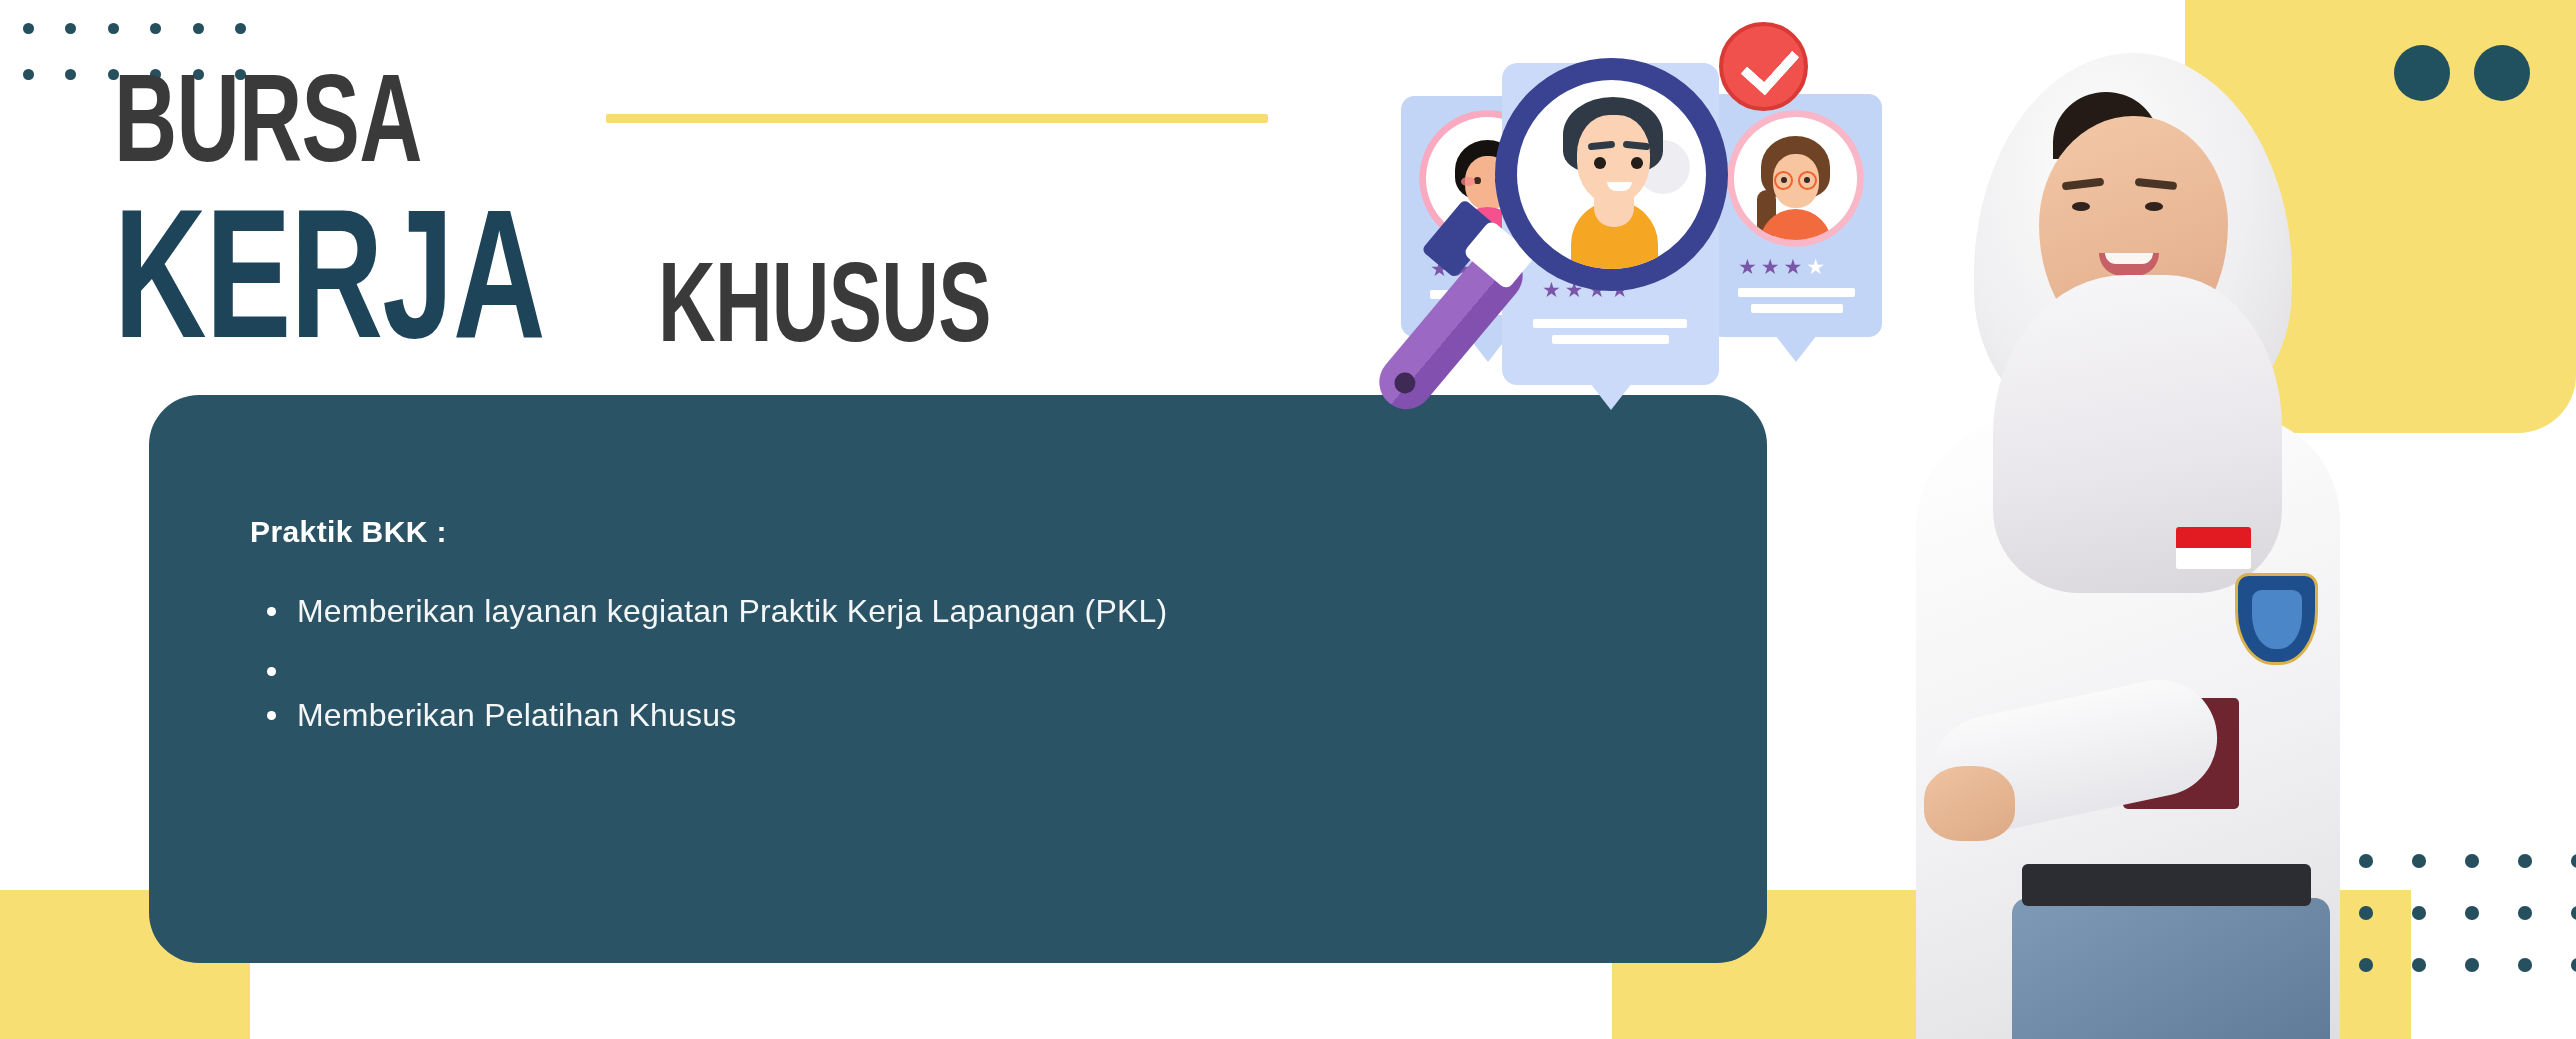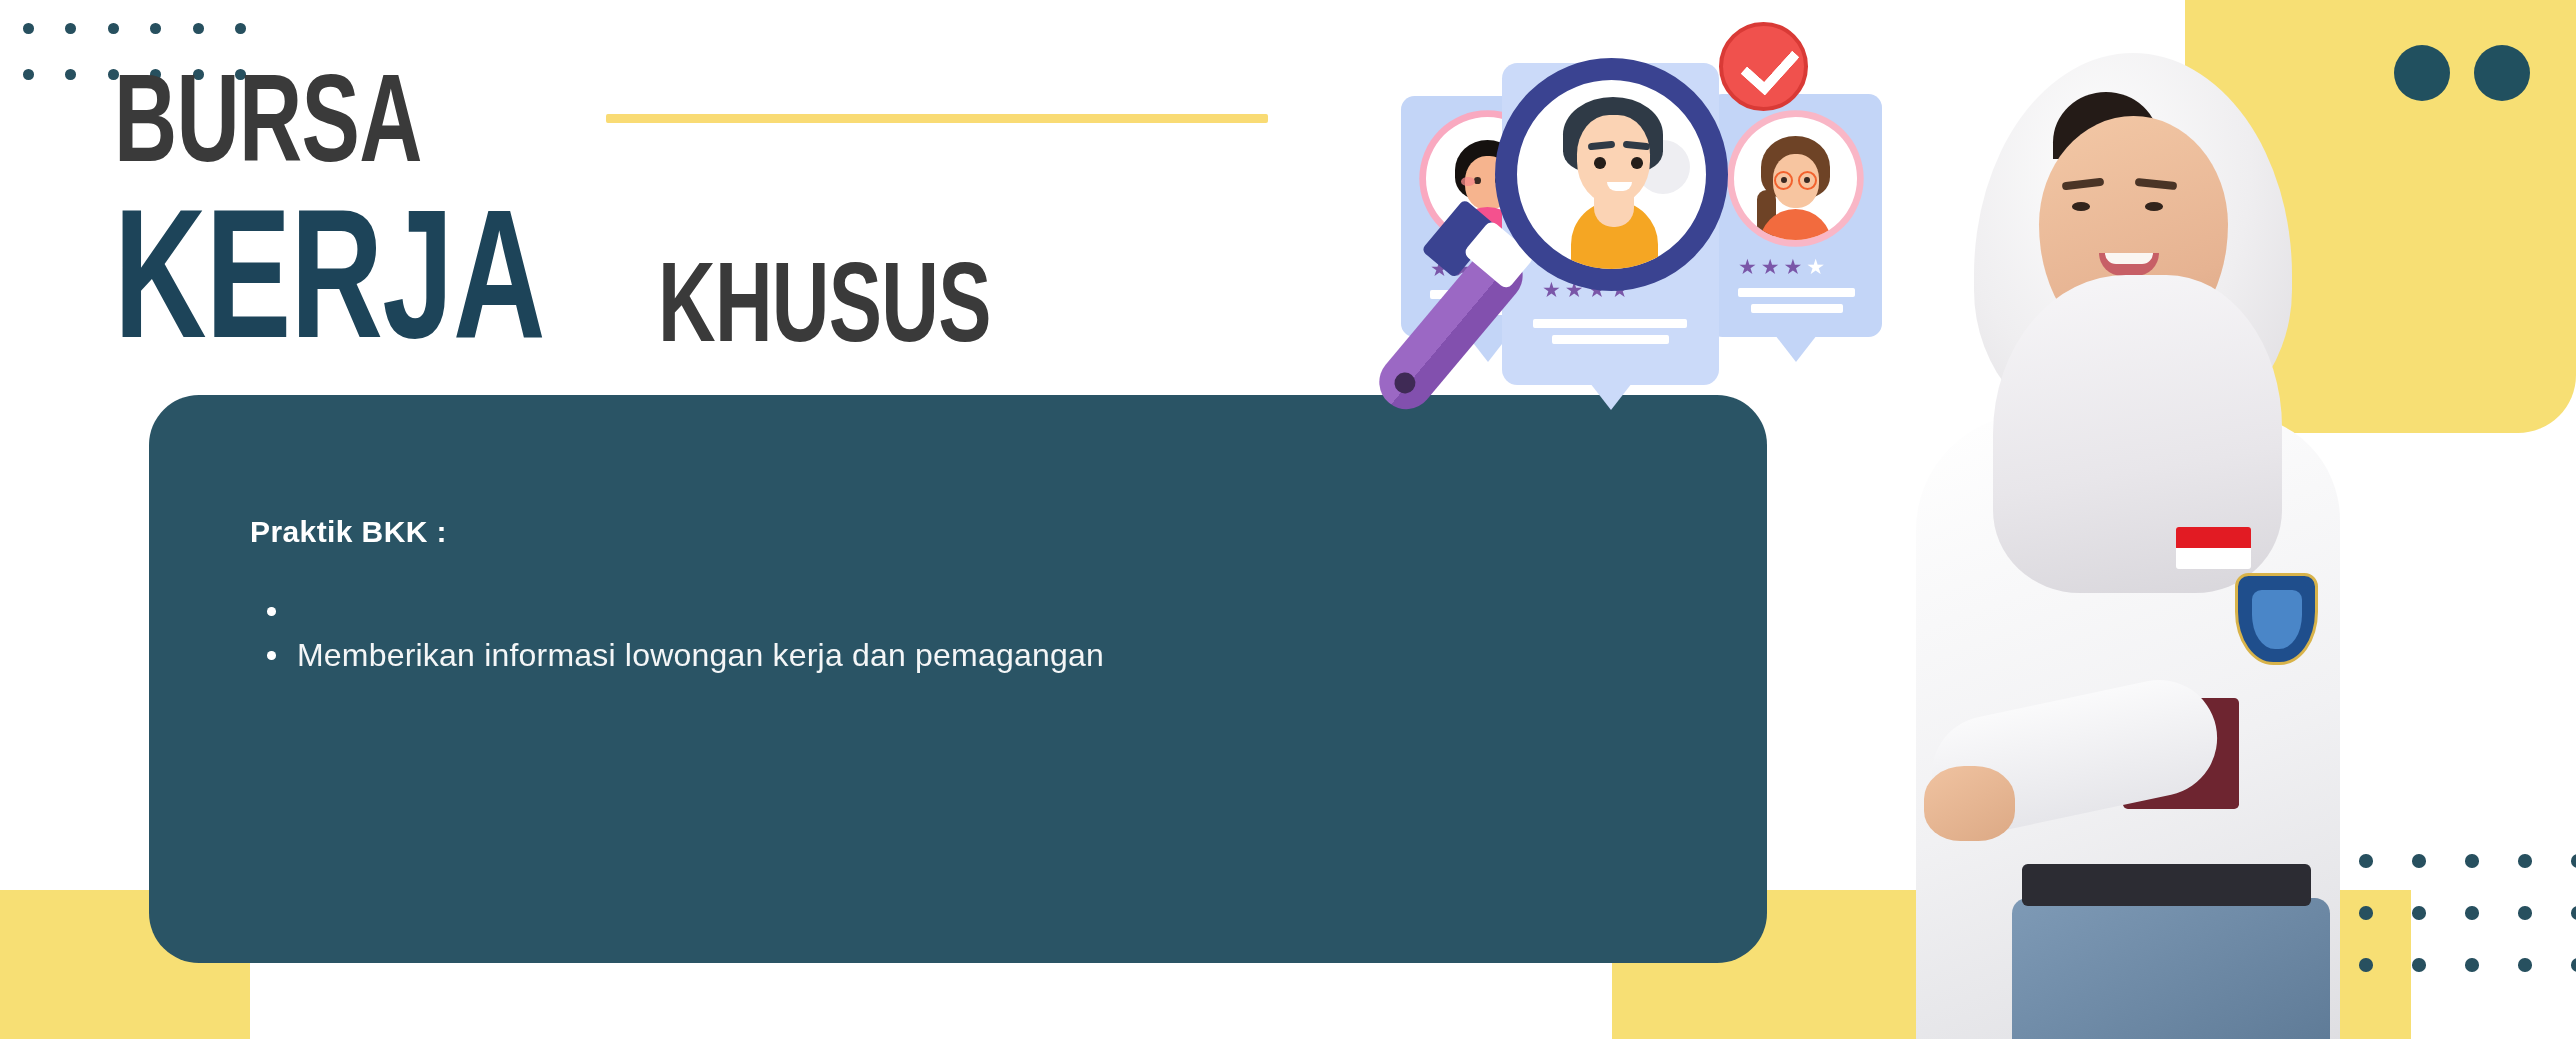--- a/index.html
+++ b/index.html
@@ -301,23 +301,27 @@
     <div class="ph arm"></div>
     <div class="ph hand"></div>
   </div>
 
   <div class="card">
     <div class="card-inner">
       <div class="card-title">Praktik BKK :</div>
       <ul class="bullets">
         <li>
           <span class="bullet-dot"></span>
+          <span class="bullet-text">Memberikan layanan kegiatan Praktik Kerja Lapangan (PKL)</span>
         </li>
         <li>
           <span class="bullet-dot"></span>
-          <span class="bullet-text">Memberikan informasi lowongan kerja dan pemagangan</span>
+        </li>
+        <li>
+          <span class="bullet-dot"></span>
+          <span class="bullet-text">Memberikan Pelatihan Khusus</span>
         </li>
       </ul>
     </div>
   </div>
 
 </div>
 
 
 </body></html>

